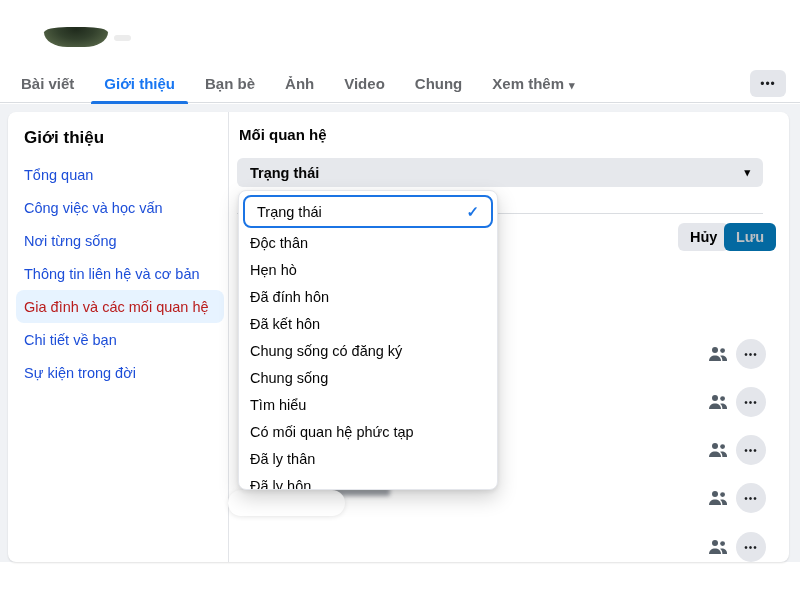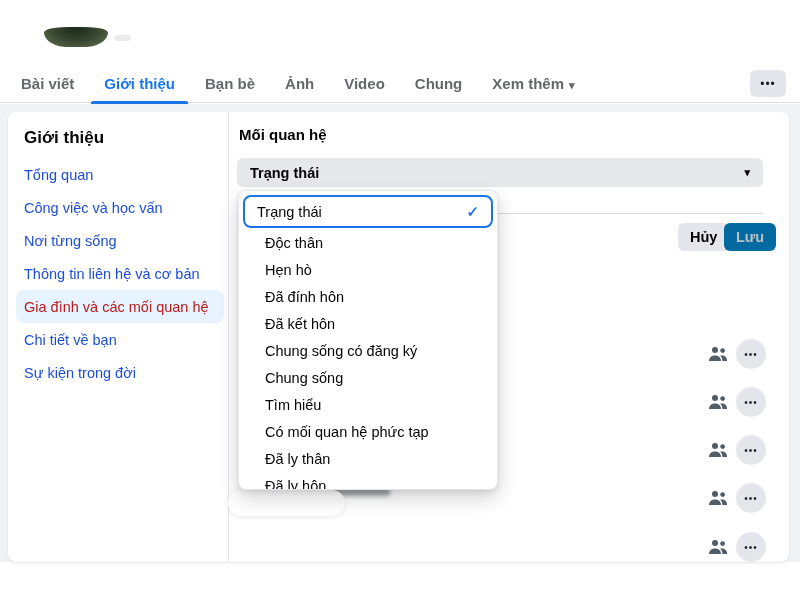--- a/index.html
+++ b/index.html
@@ -56,21 +56,21 @@
   .white-patch { position:absolute; left:-2px; top:378px; width:117px; height:26px; background:#fff; border-radius:13px;
      box-shadow:0 1px 5px rgba(0,0,0,.10); }
 
   
   .dropdown { position:absolute; left:8px; top:78px; width:260px; height:300px; background:#fff; border:1px solid #e4e6eb;
      border-radius:8px; box-shadow:0 8px 20px rgba(0,0,0,.18), 0 2px 4px rgba(0,0,0,.08); overflow:hidden; z-index:5; }
   .dd-selected { position:absolute; left:4px; right:4px; top:4px; height:33px; border:2px solid #1b74e4; border-radius:8px;
      display:flex; align-items:center; padding:0 12px; font-size:14.5px; color:#050505; cursor:pointer; background:#fff; }
   .dd-selected .check { margin-left:auto; color:#1b74e4; font-size:15px; font-weight:700; }
   .dd-options { position:absolute; left:0; right:0; top:38px; }
-  .dd-option { height:27px; display:flex; align-items:center; padding:0 26px; font-size:14.5px; color:#050505; cursor:pointer; white-space:nowrap; }
+  .dd-option { height:27px; display:flex; align-items:center; padding:0 11px; font-size:14.5px; color:#050505; cursor:pointer; white-space:nowrap; }
 </style>
 </head>
 <body>
 
 <div class="stage">
 
   <div class="header">
     <div class="avatar-crescent"></div>
     <div class="header-smudge"></div>
 

